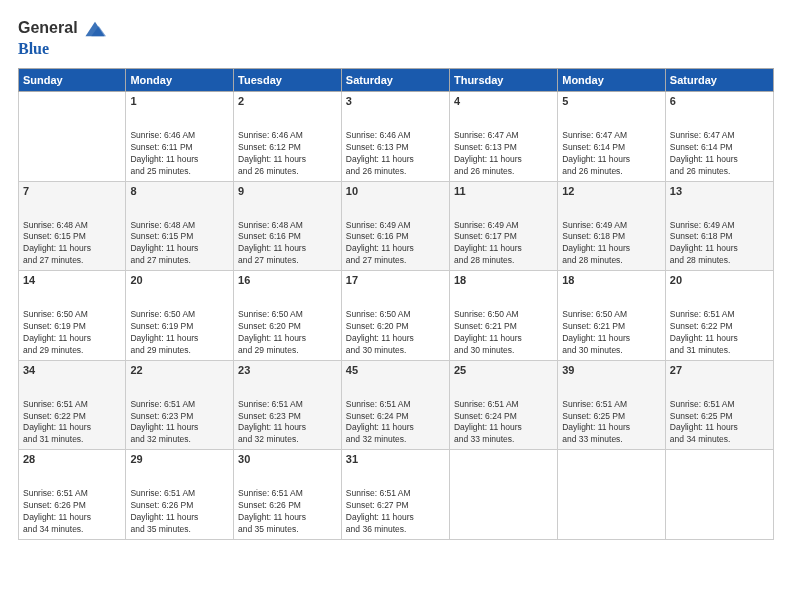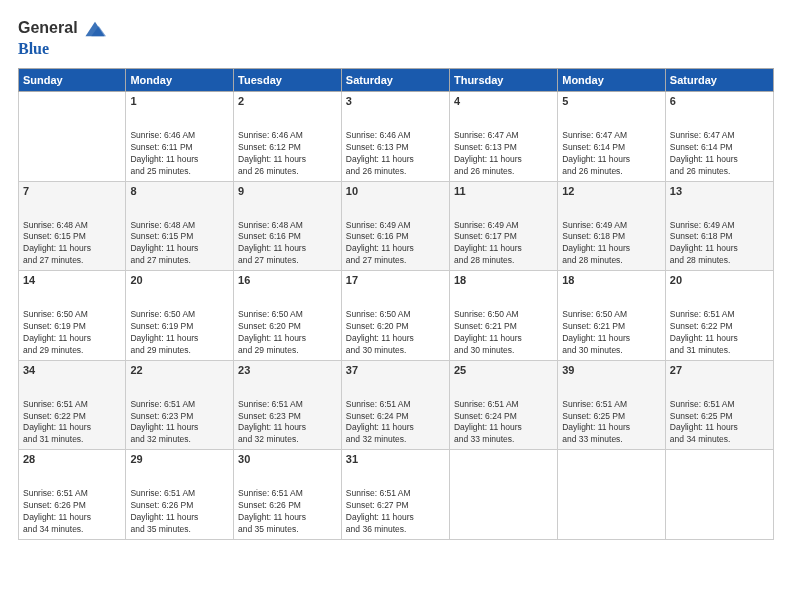--- a/index.html
+++ b/index.html
@@ -288,21 +288,21 @@
 and 32 minutes.</div>
           </td>
           <td>
             <span class="day-num">23</span>
             <div class="day-info" style="white-space: pre-line;">Sunrise: 6:51 AM
 Sunset: 6:23 PM
 Daylight: 11 hours
 and 32 minutes.</div>
           </td>
           <td>
-            <span class="day-num">37</span>
+            <span class="day-num">45</span>
             <div class="day-info" style="white-space: pre-line;">Sunrise: 6:51 AM
 Sunset: 6:24 PM
 Daylight: 11 hours
 and 32 minutes.</div>
           </td>
           <td>
             <span class="day-num">25</span>
             <div class="day-info" style="white-space: pre-line;">Sunrise: 6:51 AM
 Sunset: 6:24 PM
 Daylight: 11 hours

